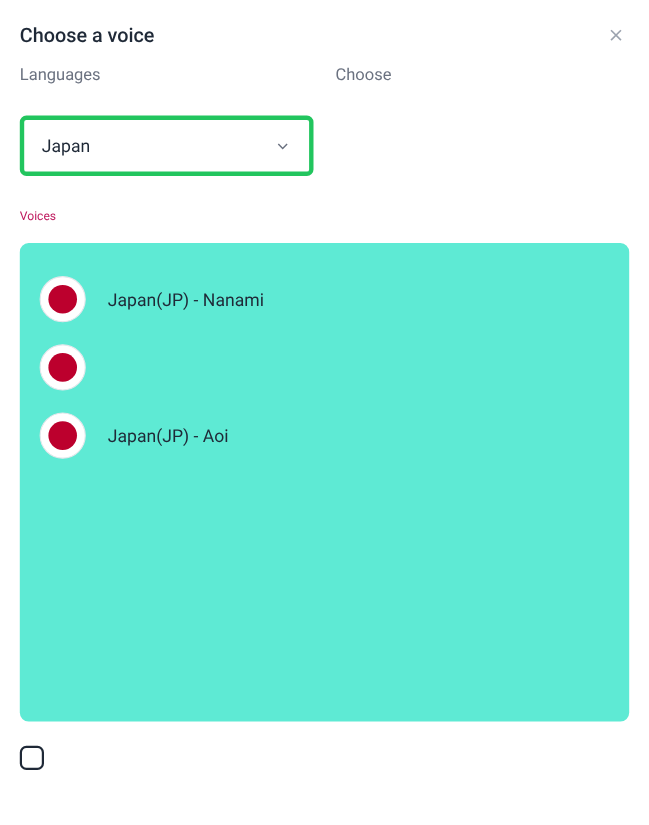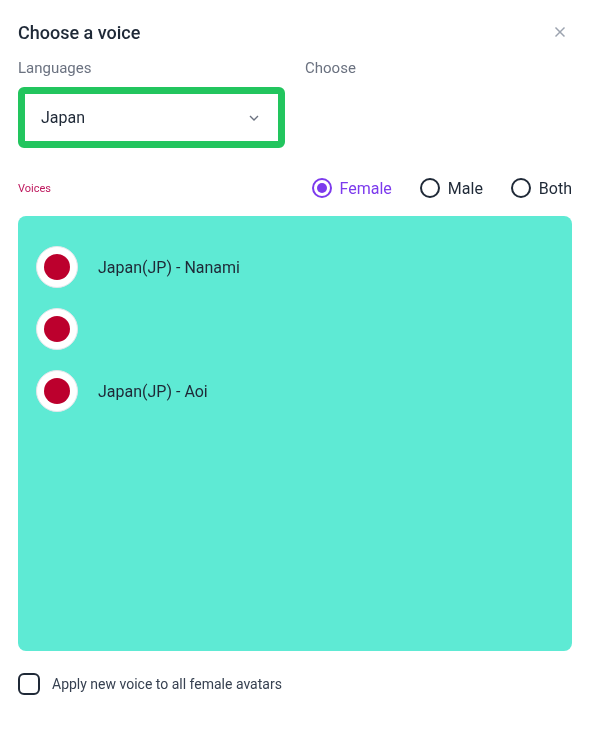--- a/index.html
+++ b/index.html
@@ -45,24 +45,24 @@
       margin-bottom: 30px;
     }
     .filter-group {
       flex: 1;
       display: flex;
       flex-direction: column;
     }
     .filter-label {
       font-size: 15px;
       color: #6b7280;
-      margin-bottom: 10px;
+      margin-bottom: 28px;
     }
     .select {
-      border: 7px solid #22c55e;
+      border: 4px solid #22c55e;
       border-radius: 6px;
       padding: 14px 16px;
       display: flex;
       justify-content: space-between;
       align-items: center;
       cursor: pointer;
       background: #fff;
     }
     .select-value {
       font-size: 16px;
@@ -196,36 +196,20 @@
       </svg>
     </div>
   </div>
   <div class="filter-group">
     <div class="filter-label">Choose</div>
   </div>
 </div>
 
 <div class="voices-header">
   <div class="voices-label">Voices</div>
-  <div class="gender-options">
-    <div class="radio-option">
-      <div class="radio-circle selected">
-        <div class="radio-dot"></div>
-      </div>
-      <span class="radio-label selected">Female</span>
-    </div>
-    <div class="radio-option">
-      <div class="radio-circle"></div>
-      <span class="radio-label">Male</span>
-    </div>
-    <div class="radio-option">
-      <div class="radio-circle"></div>
-      <span class="radio-label">Both</span>
-    </div>
-  </div>
 </div>
 
 <div class="voices-list">
   <div class="voice-item">
     <div class="voice-flag">
         <div class="voice-flag-inner"></div>
       </div>
     <span class="voice-name">Japan(JP) - Nanami</span>
   </div>
   <div class="voice-item">
@@ -236,14 +220,13 @@
   <div class="voice-item">
     <div class="voice-flag">
         <div class="voice-flag-inner"></div>
       </div>
     <span class="voice-name">Japan(JP) - Aoi</span>
   </div>
 </div>
 
 <div class="footer">
   <div class="checkbox"></div>
-  <span class="checkbox-label">Apply new voice to all female avatars</span>
 </div>
 
 </body></html>

